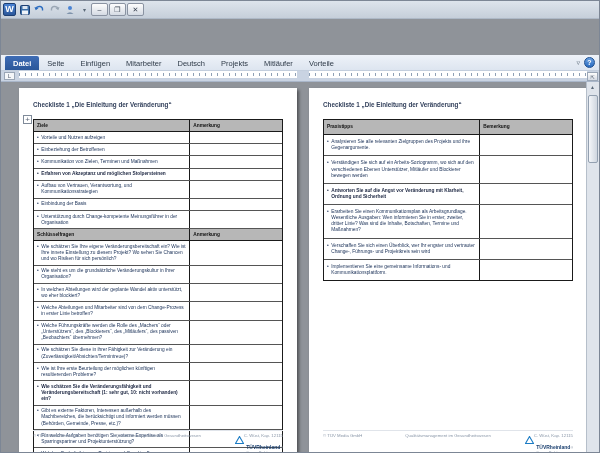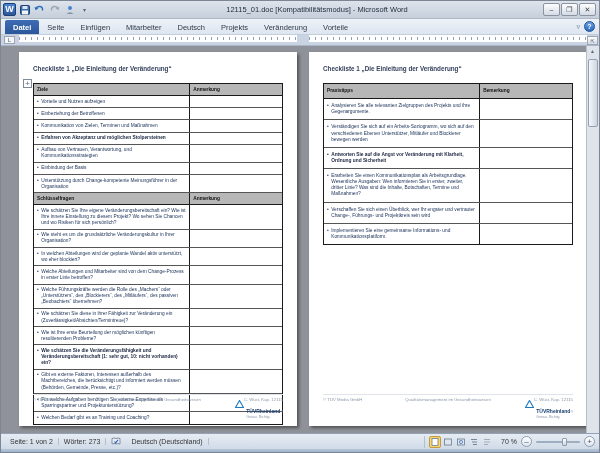--- a/index.html
+++ b/index.html
@@ -9,21 +9,21 @@
   
   .titlebar { height:18px; background:linear-gradient(#dde4ec,#c6cfda); display:flex; align-items:center; border-bottom:1px solid #aeb9c7; }
   .qat { display:flex; align-items:center; gap:2px; margin-left:2px; }
   .word-logo { width:13px; height:13px; background:linear-gradient(#4a83d4,#2b579a); border:1px solid #1d3f73; border-radius:2px; color:#fff; font-size:9px; font-weight:bold; text-align:center; line-height:11px; }
   .qat-btn { width:13px; height:13px; display:flex; align-items:center; justify-content:center; border-radius:2px; }
   .win-title { flex:1; text-align:center; font-size:7.5px; color:#243140; white-space:nowrap; overflow:hidden; }
   .win-controls { display:flex; gap:1px; margin-right:3px; }
   .win-btn { width:17px; height:13px; border:1px solid #8a93a2; border-radius:2px; background:linear-gradient(#fdfdfd,#d5dbe4); font-size:7px; color:#3c4654; text-align:center; line-height:11px; }
 
   
-  .tabrow { height:16px; background:linear-gradient(#eef2f8,#dde5f0); display:flex; align-items:flex-end; border-bottom:1px solid #c3cedd; position:relative; }
+  .tabrow { height:16px; background:linear-gradient(#eef2f8,#dde5f0); display:flex; align-items:flex-end; border-bottom:1px solid #c3cedd; position:relative;margin-top:36px; }
   .tabs { display:flex; align-items:flex-end; }
   .tab { font-size:7.5px; color:#2e3a48; padding:2.5px 8px 2.5px; cursor:default; }
   .tab.active { background:linear-gradient(#3e6cb5,#2b579a); color:#fff; border-radius:2px 2px 0 0; margin-left:4px; font-weight:bold; }
   .tabrow-right { position:absolute; right:4px; top:2px; display:flex; gap:4px; align-items:center; }
   .chevron { font-size:7px; color:#5a6878; }
   .help-btn { width:11px; height:11px; border-radius:50%; background:linear-gradient(#6aa0e0,#2b6cc0); border:1px solid #1d4e8f; color:#fff; font-size:7px; font-weight:bold; text-align:center; line-height:10px; }
 
   
   .rulerrow { height:11px; background:#c9d3e2; border-bottom:1px solid #a9b6c9; position:relative; }
   .ruler-box { position:absolute; left:3px; top:1px; width:11px; height:8px; background:#f4f6f9; border:1px solid #9aa6b6; font-size:6px; color:#5a6575; text-align:center; line-height:7px; }
@@ -100,37 +100,36 @@
         </svg>
     </div>
     <div class="qat-btn">
       <svg width="10" height="10" viewBox="0 0 10 10">
           <circle cx="5" cy="3" r="2" fill="#4a83d4"></circle>
           <path d="M1.5 9 Q5 5.5 8.5 9 Z" fill="#7f93ab"></path>
         </svg>
     </div>
     <div class="qat-btn" style="font-size:6px;color:#5a6878;">▾</div>
   </div>
-  <div class="win-title">12115_01.doc [Kompatibilitätsmodus]  -  Microsoft Word</div>
   <div class="win-controls">
     <div class="win-btn">–</div>
     <div class="win-btn">❐</div>
     <div class="win-btn">✕</div>
   </div>
 </div>
 
 <div class="tabrow">
   <div class="tabs" id="tabs">
       <div class="tab active">Datei</div>
       <div class="tab">Seite</div>
       <div class="tab">Einfügen</div>
       <div class="tab">Mitarbeiter</div>
       <div class="tab">Deutsch</div>
       <div class="tab">Projekts</div>
-      <div class="tab">Veränderung</div>
+      <div class="tab">Mitläufer</div>
       <div class="tab">Vorteile</div>
     </div>
   <div class="tabrow-right">
     <div class="chevron">▿</div>
     <div class="help-btn">?</div>
   </div>
 </div>
 
 <div class="rulerrow">
   <div class="ruler-box">L</div>

